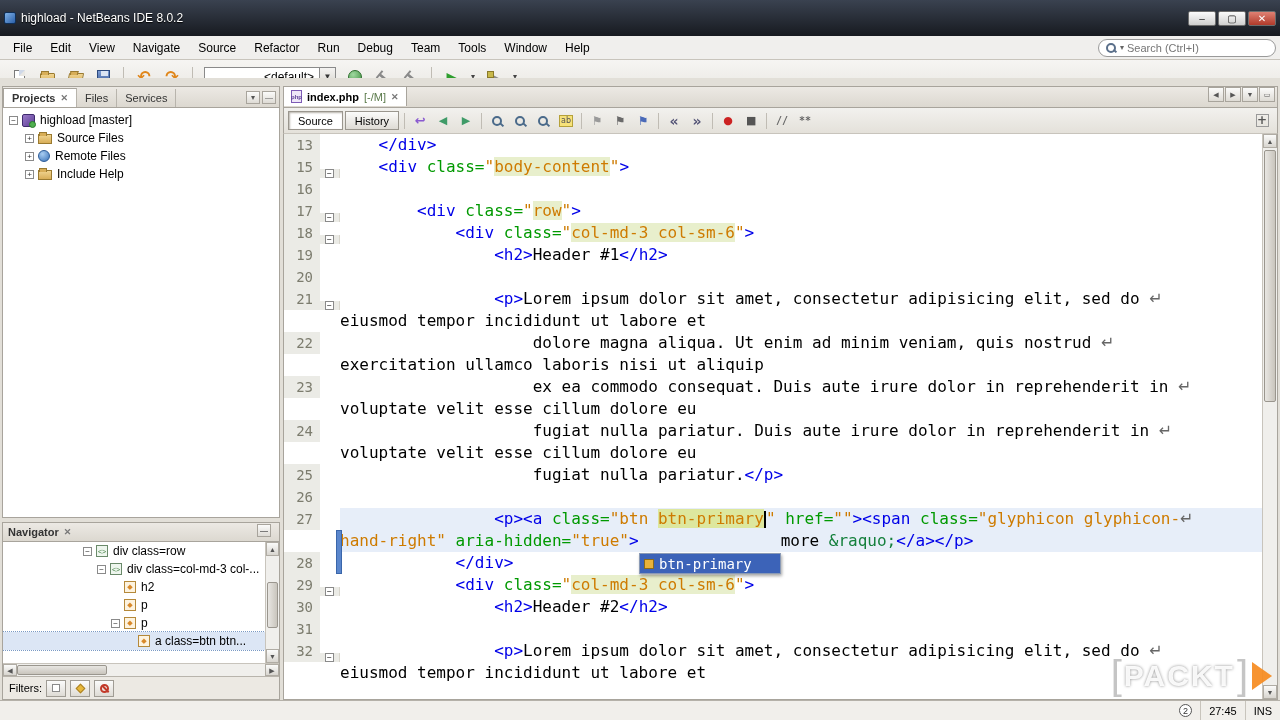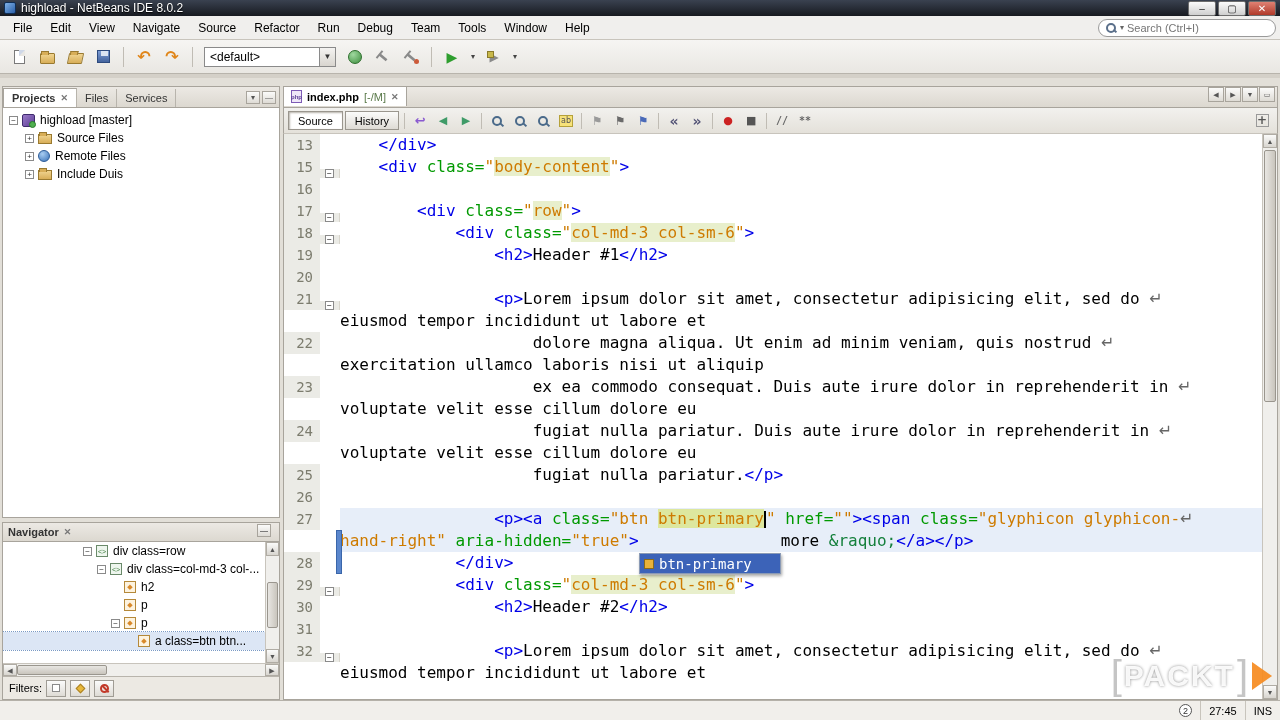--- a/index.html
+++ b/index.html
@@ -1,21 +1,21 @@
 <!DOCTYPE html>
 <html><head>
 <meta charset="utf-8">
 <style>
   * { margin:0; padding:0; box-sizing:border-box; }
   html,body { width:1280px; height:720px; overflow:hidden; background:#d4d0c8; }
   body { font-family:"Liberation Sans", sans-serif; font-size:12px; color:#000; }
   .window { position:relative; width:1280px; height:720px; background:#d4d0c8; }
 
   
-  .titlebar { height:16px; background:linear-gradient(#3a4250,#171a20); display:flex; align-items:center; padding:0 4px; }
+  .titlebar { height:36px; background:linear-gradient(#3a4250,#171a20); display:flex; align-items:center; padding:0 4px; }
   .tb-icon { width:12px; height:12px; background:linear-gradient(135deg,#7fb2e8,#2b5fa8); border-radius:2px; margin-right:5px; border:1px solid #0f2f57; }
   .tb-title { color:#fff; font-size:12px; flex:1; text-shadow:0 1px 1px #000; }
   .tb-btns { display:flex; gap:2px; }
   .tb-btn { width:28px; height:15px; background:linear-gradient(#fbfbfb,#cfcfcf); border:1px solid #6d6d6d; border-radius:2px;
             font-size:10px; line-height:13px; text-align:center; color:#222; }
   .tb-btn.close { background:linear-gradient(#e08173,#b03a2a); color:#fff; }
 
   
   .menubar { height:24px; background:#f0efed; border-bottom:1px solid #c8c4bc; display:flex; align-items:center; padding:0 4px; }
   .menu-item { padding:3px 9px; font-size:12px; }
@@ -41,21 +41,21 @@
   .ic-save-all::before { content:""; position:absolute; left:3px; top:0; width:7px; height:5px; background:#dbe4f2; }
   .ic-undo::before { content:"↶"; color:#e0861a; font-size:16px; font-weight:bold; }
   .ic-redo::before { content:"↷"; color:#e0861a; font-size:16px; font-weight:bold; }
   .ic-deploy { width:14px; height:14px; border-radius:50%; background:radial-gradient(circle at 35% 30%, #9fd89f, #3f8f3f); border:1px solid #2c6e2c; }
   .ic-build::before,.ic-clean-build::before { content:"T"; transform:rotate(-50deg); color:#8a8a8a; font-weight:bold; font-size:14px; }
   .ic-clean-build::after { content:""; position:absolute; right:0; bottom:1px; width:5px; height:5px; border-radius:50%; background:#cc5a3a; }
   .ic-run::before { content:"▶"; color:#2e9e2e; font-size:14px; }
   .ic-debug::before { content:"▶"; color:#8a8a8a; font-size:12px; }
   .ic-debug::after { content:""; position:absolute; left:1px; top:2px; width:5px; height:5px; background:#c8b84a; border:1px solid #8a7a2a; }
   .ddbtn { width:12px; height:26px; display:flex; align-items:center; justify-content:center; font-size:8px; color:#444; }
-  .combo { width:132px; height:20px; background:#fff; border:1px solid #8a8a8a; display:flex; align-items:center; margin:0 4px; }
+  .combo { width:132px; height:20px; background:#fff; border:1px solid #8a8a8a; display:flex; align-items:center; margin:0 4px;text-align:right; }
   .combo .cval { flex:1; padding:0 5px; font-size:12px; }
   .combo .carrow { width:16px; height:18px; background:linear-gradient(#f4f3f1,#d8d5cf); border-left:1px solid #8a8a8a; font-size:8px; display:flex; align-items:center; justify-content:center; color:#333; }
 
   
   .main { position:absolute; top:78px; left:0; right:0; bottom:20px; background:#e2dfd8; display:flex; padding:8px 2px 0 2px; gap:3px; }
   .leftcol { width:278px; display:flex; flex-direction:column; }
   .panel { background:#fff; border:1px solid #a8a49c; display:flex; flex-direction:column; }
   .projects-panel { height:432px; }
   .splitter { height:4px; }
   .navigator-panel { flex:1; margin-top:0; }
@@ -280,21 +280,21 @@
               <span>Source Files</span>
             </div>
             <div class="trow" style="padding-left: 22px;">
               <span class="expander">+</span>
               <span class="ticon ti-remote"></span>
               <span>Remote Files</span>
             </div>
             <div class="trow" style="padding-left: 22px;">
               <span class="expander">+</span>
               <span class="ticon ti-folder"></span>
-              <span>Include Duis</span>
+              <span>Include Help</span>
             </div>
           </div>
       </div>
       <div class="splitter"></div>
       <div class="panel navigator-panel">
         <div class="navhdr">
           <span>Navigator</span>
           <span class="xicon">✕</span>
           <span class="phdr-btns">
               <span class="phdr-btn">—</span>

